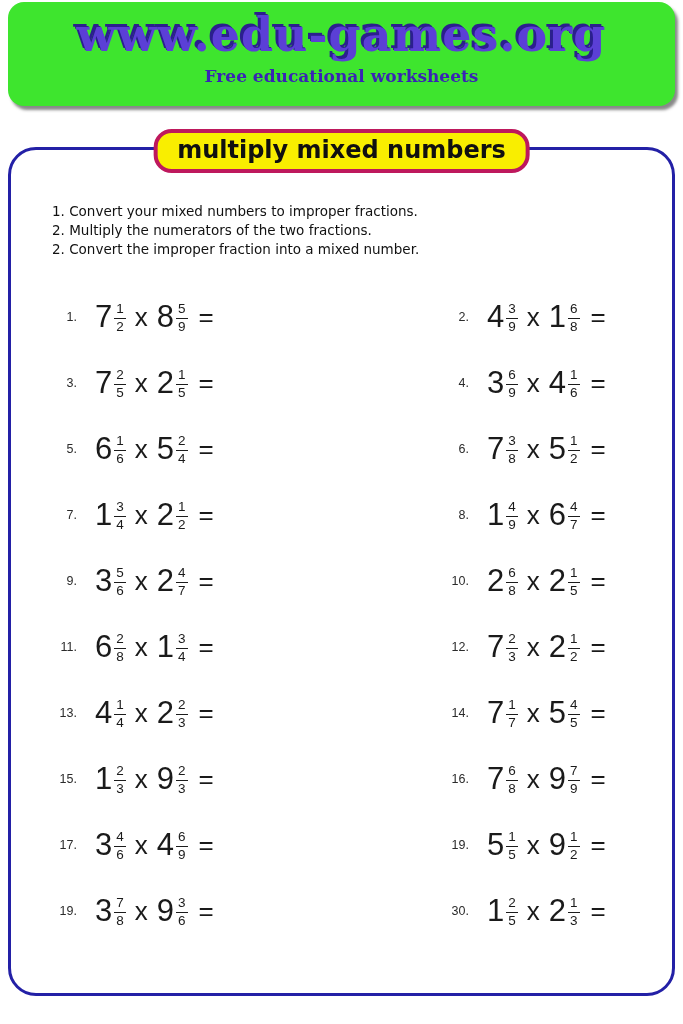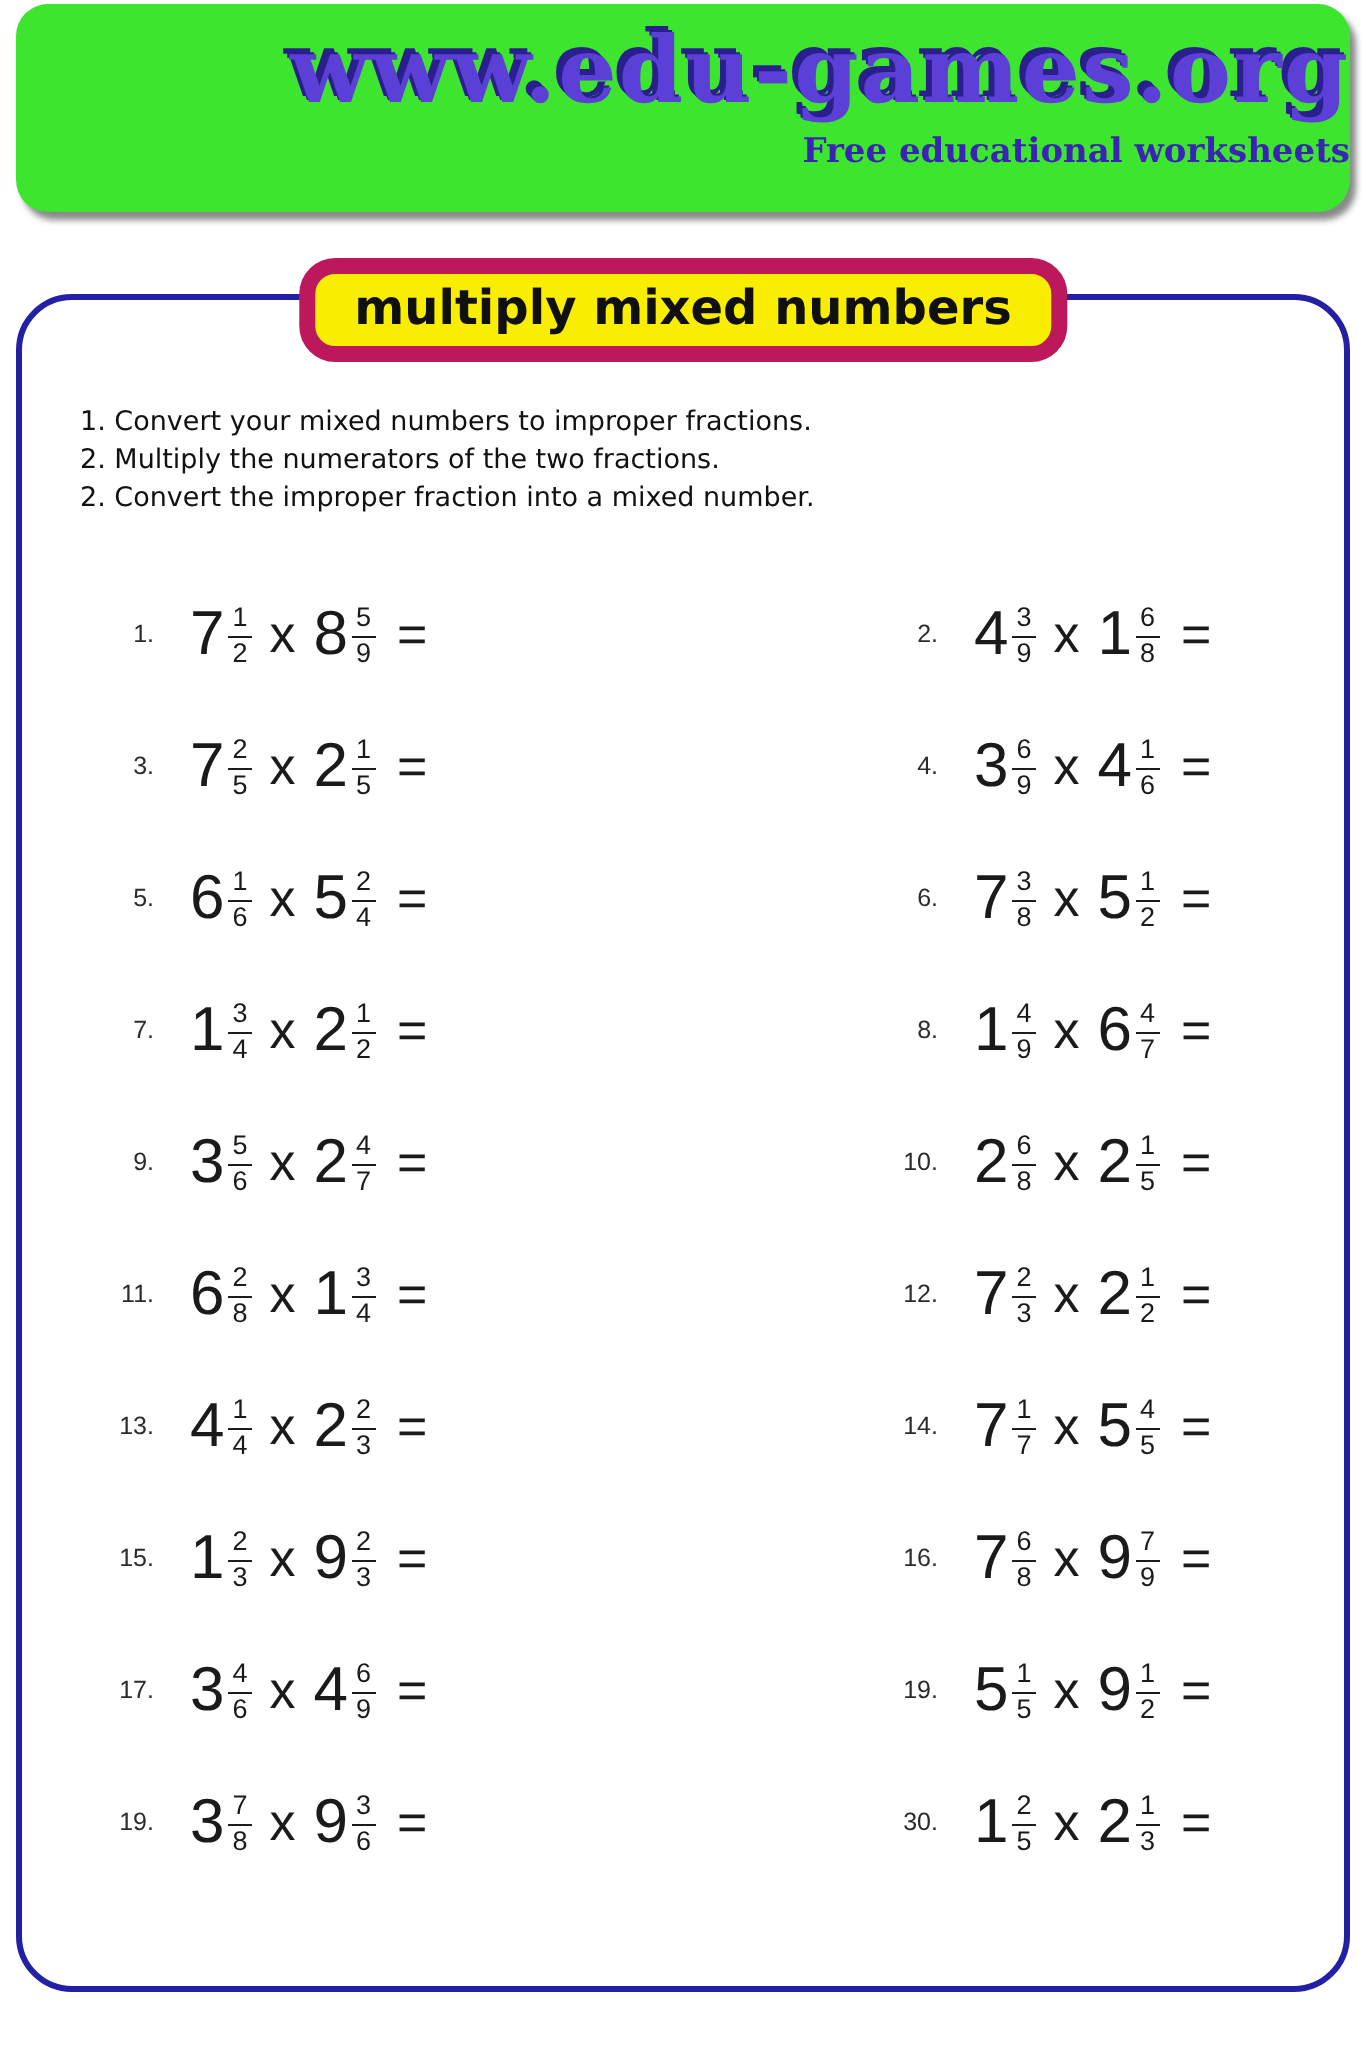--- a/index.html
+++ b/index.html
@@ -5,21 +5,21 @@
   * { margin:0; padding:0; box-sizing:border-box; }
   html,body { width:683px; height:1024px; background:#ffffff; font-family:"Liberation Sans", sans-serif; overflow:hidden; }
 
   
   .banner {
     margin:2px 8px 0 8px;
     height:104px;
     background:#3ee52e;
     border-radius:16px;
     box-shadow:3px 4px 3px rgba(40,40,40,0.55);
-    text-align:right;
+    text-align:center;
     padding-top:8px;
   }
   .site-title {
     font-family:"DejaVu Serif", serif;
     font-weight:bold;
     font-size:46px;
     letter-spacing:1px;
     color:#5b3fd6;
     text-shadow:-3px -3px 0 #2b1f8e, -1px -1px 0 #2b1f8e;
     line-height:1.1;
@@ -40,36 +40,36 @@
     border:3px solid #2320a6;
     border-radius:28px;
     background:#ffffff;
   }
   .title-pill {
     position:absolute;
     top:-21px;
     left:50%;
     transform:translateX(-50%);
     background:#f9ee00;
-    border:8px solid #be185d;
+    border:4px solid #be185d;
     border-radius:18px;
     padding:3px 20px 5px 20px;
     white-space:nowrap;
   }
   .title-pill .title-text {
     font-family:"DejaVu Sans", sans-serif;
     font-weight:bold;
     font-size:24px;
     color:#101010;
   }
 
   
   .instructions {
     margin-top:52px;
-    padding-left:29px;
+    padding-left:41px;
     font-family:"DejaVu Sans", sans-serif;
     font-size:13.5px;
     line-height:19px;
     color:#111111;
   }
 
   
   .problems {
     margin-top:38px;
     padding-left:40px;

